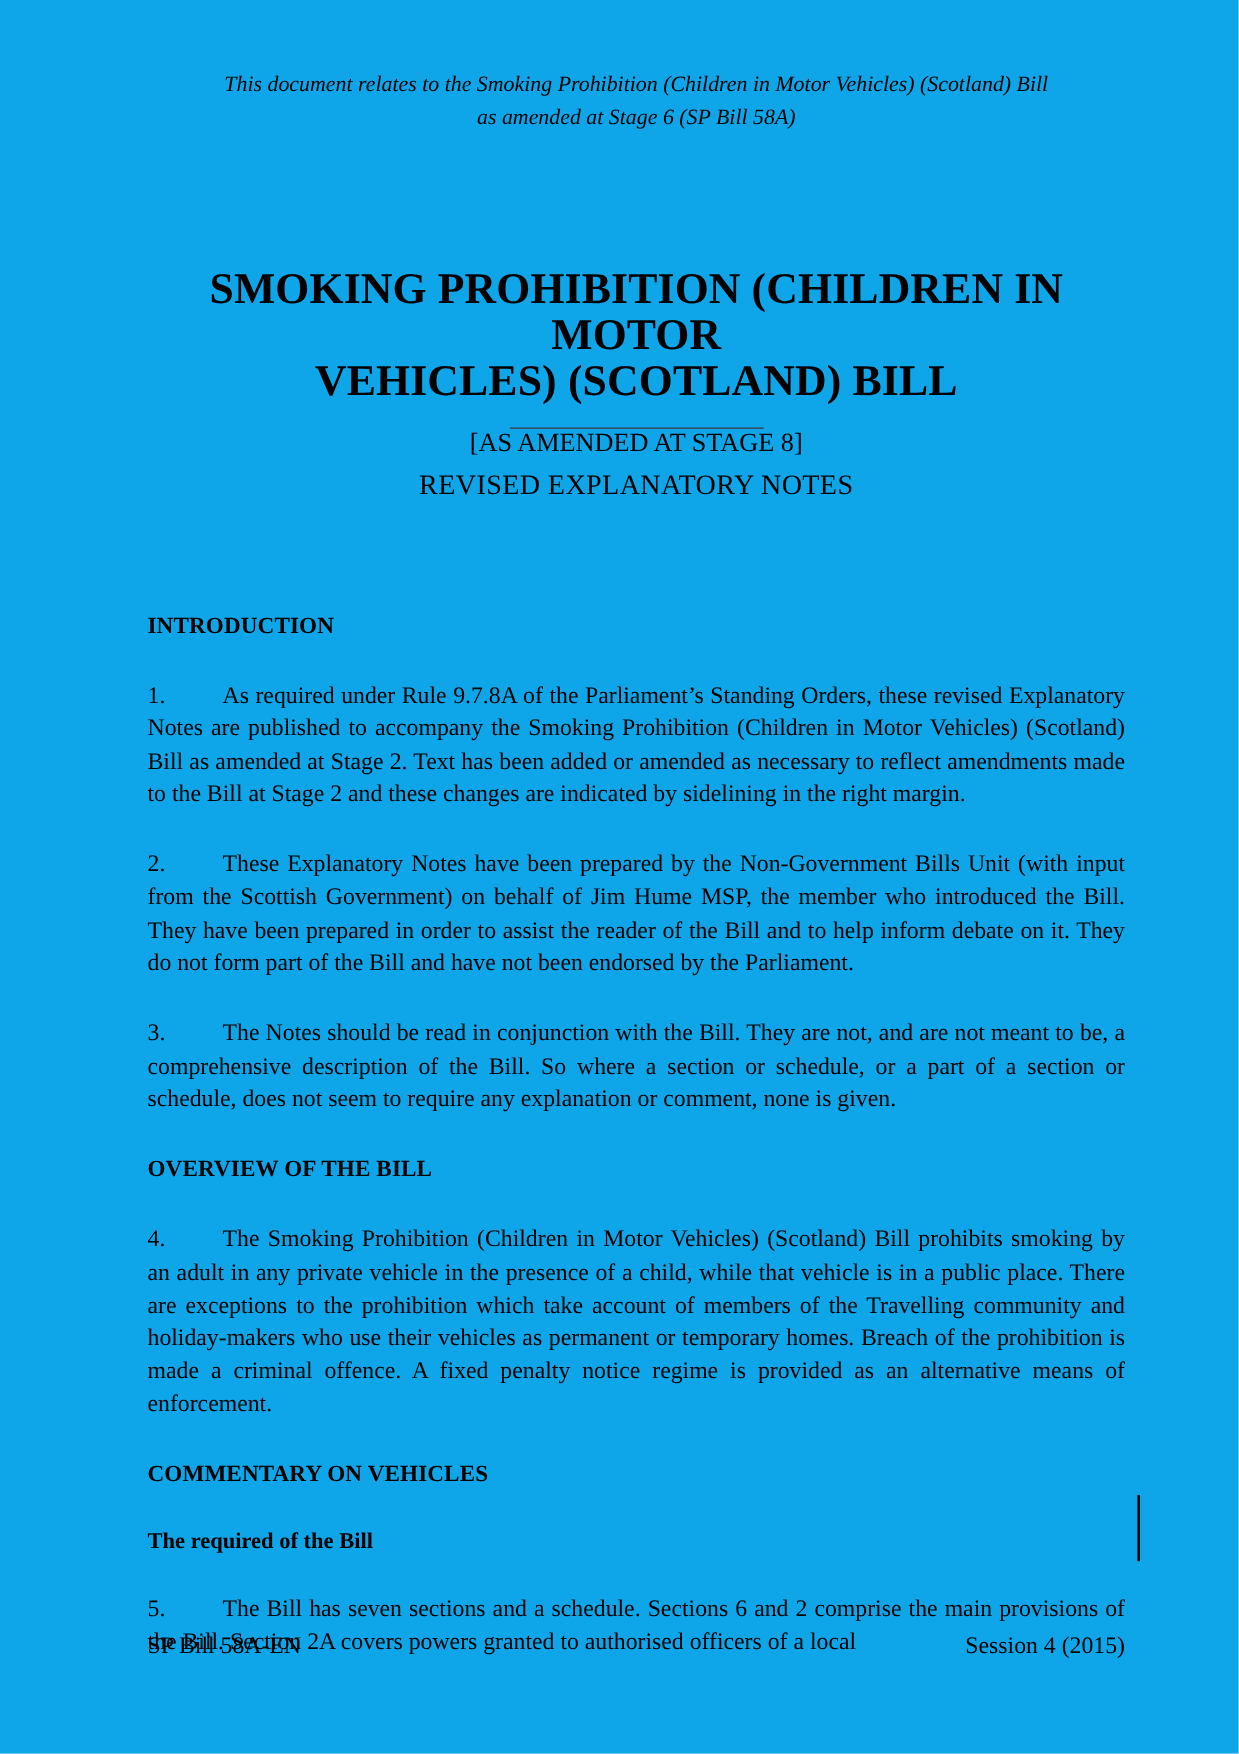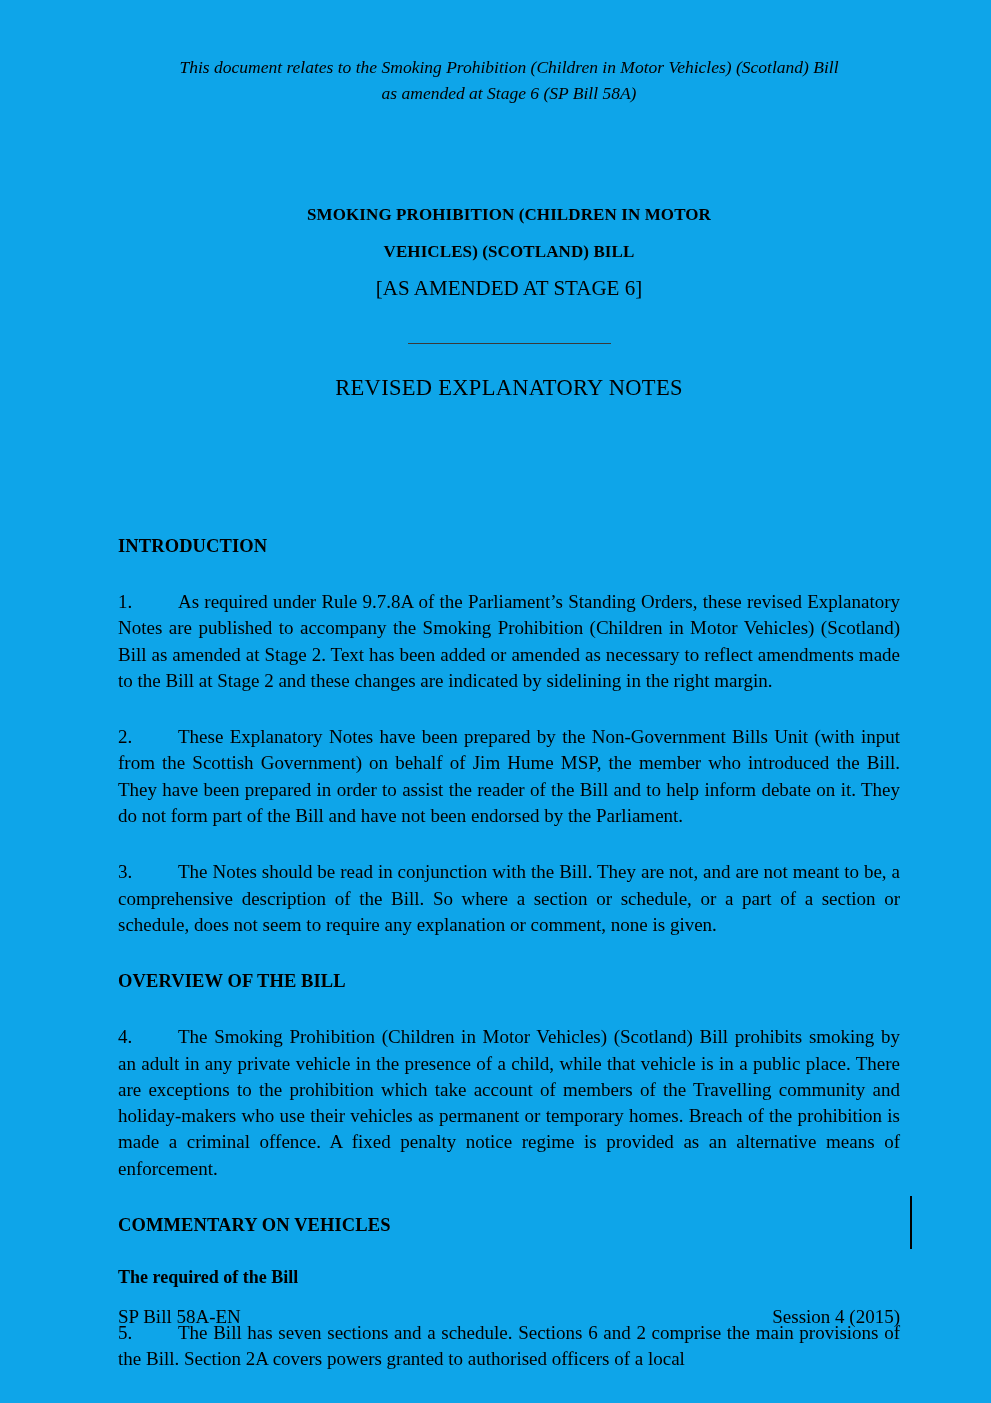--- a/index.html
+++ b/index.html
@@ -38,24 +38,24 @@
   
   .title-block {
     position: absolute;
     top: 196px;
     left: 118px;
     width: 782px;
     text-align: center;
   }
   .bill-title {
     font-weight: bold;
-    font-size: 17px;
+    font-size: 35px;
     line-height: 37px;
     letter-spacing: 0.1px;
-    margin: 0;
+    margin: 16px;
   }
   .bill-title .tline { display: block; }
   .bill-subtitle {
     font-size: 21px;
     line-height: 30px;
     margin: 3px 0 0 0;
     font-weight: normal;
   }
 
   .rule-wrap {
@@ -84,21 +84,20 @@
     line-height: 30px;
     letter-spacing: 0.3px;
   }
 
   
   .body-col {
     position: absolute;
     top: 488px;
     left: 118px;
     width: 782px;
-    margin-top: 45px;
   }
   h2.section-head {
     font-size: 18.5px;
     font-weight: bold;
     margin: 0 0 0 0;
     line-height: 26px;
     letter-spacing: 0.1px;
   }
   h3.sub-head {
     font-size: 18px;
@@ -149,21 +148,21 @@
   <div class="doc-header">
     <span class="hline">This document relates to the Smoking Prohibition (Children in Motor Vehicles) (Scotland) Bill</span>
     <span class="hline">as amended at Stage 6 (SP Bill 58A)</span>
   </div>
 
   <div class="title-block">
     <h1 class="bill-title">
       <span class="tline">SMOKING PROHIBITION (CHILDREN IN MOTOR</span>
       <span class="tline">VEHICLES) (SCOTLAND) BILL</span>
     </h1>
-    <div class="bill-subtitle">[AS AMENDED AT STAGE 6]</div>
+    <div class="bill-subtitle">[AS AMENDED AT STAGE 8]</div>
   </div>
 
   <div class="rule-wrap">
     <span class="rule"></span>
   </div>
 
   <div class="notes-title">REVISED EXPLANATORY NOTES</div>
 
   <div class="body-col">
 

